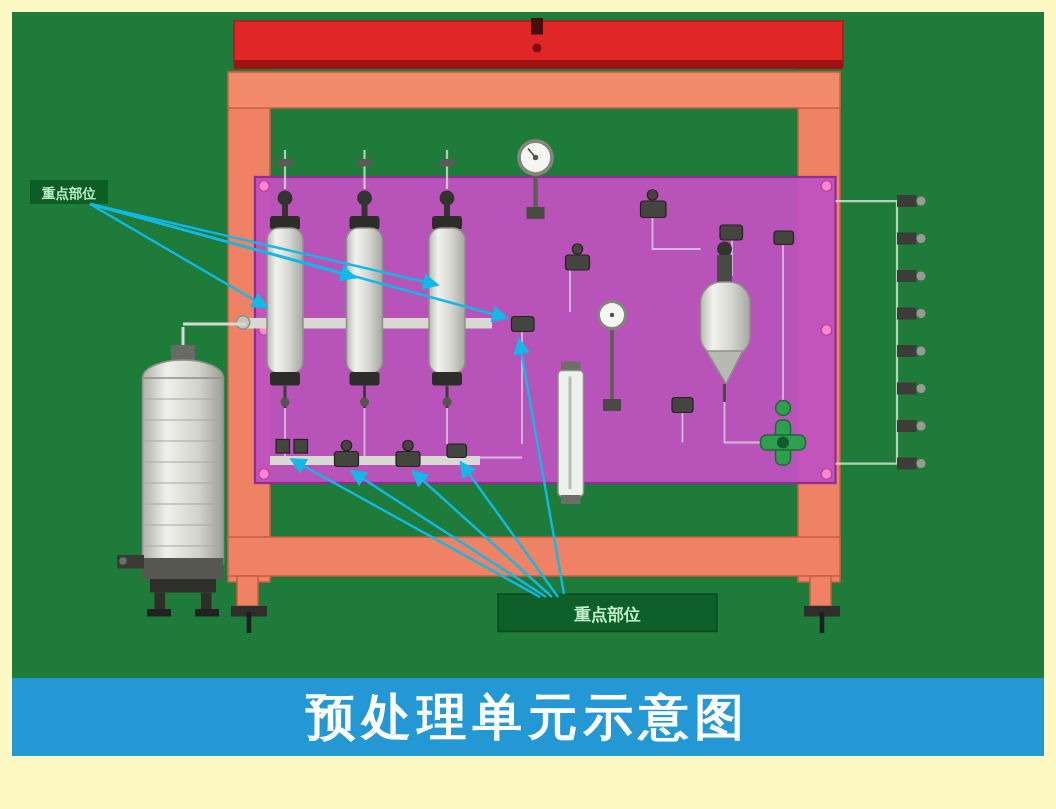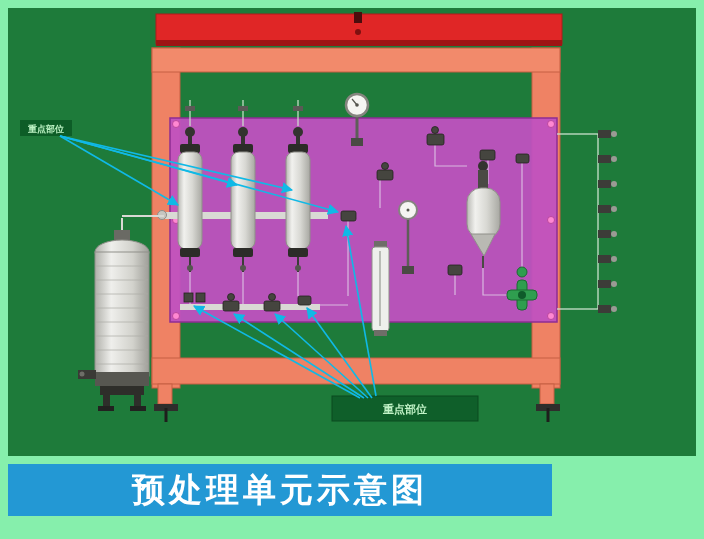--- a/index.html
+++ b/index.html
@@ -1,34 +1,34 @@
 <!DOCTYPE html>
 <html><head>
 <meta charset="utf-8">
 <style>
   * { margin: 0; padding: 0; box-sizing: border-box; }
   html, body { background: #ffffff; font-family: "Liberation Sans", sans-serif; }
   .page {
     position: relative;
     width: 704px;
     height: 539px;
-    background: #86efac;
+    background: #fef9c3;
     overflow: hidden;
   }
   .scene {
     position: absolute;
     left: 8px;
     top: 8px;
     display: block;
   }
   .banner {
     position: absolute;
     left: 8px;
-    top: 464px;
-    width: 544px;
+    top: 452px;
+    width: 688px;
     height: 52px;
     background: #2398d4;
     display: flex;
     align-items: center;
     justify-content: center;
   }
   .banner-title {
     color: #ffffff;
     font-size: 33px;
     font-weight: bold;

